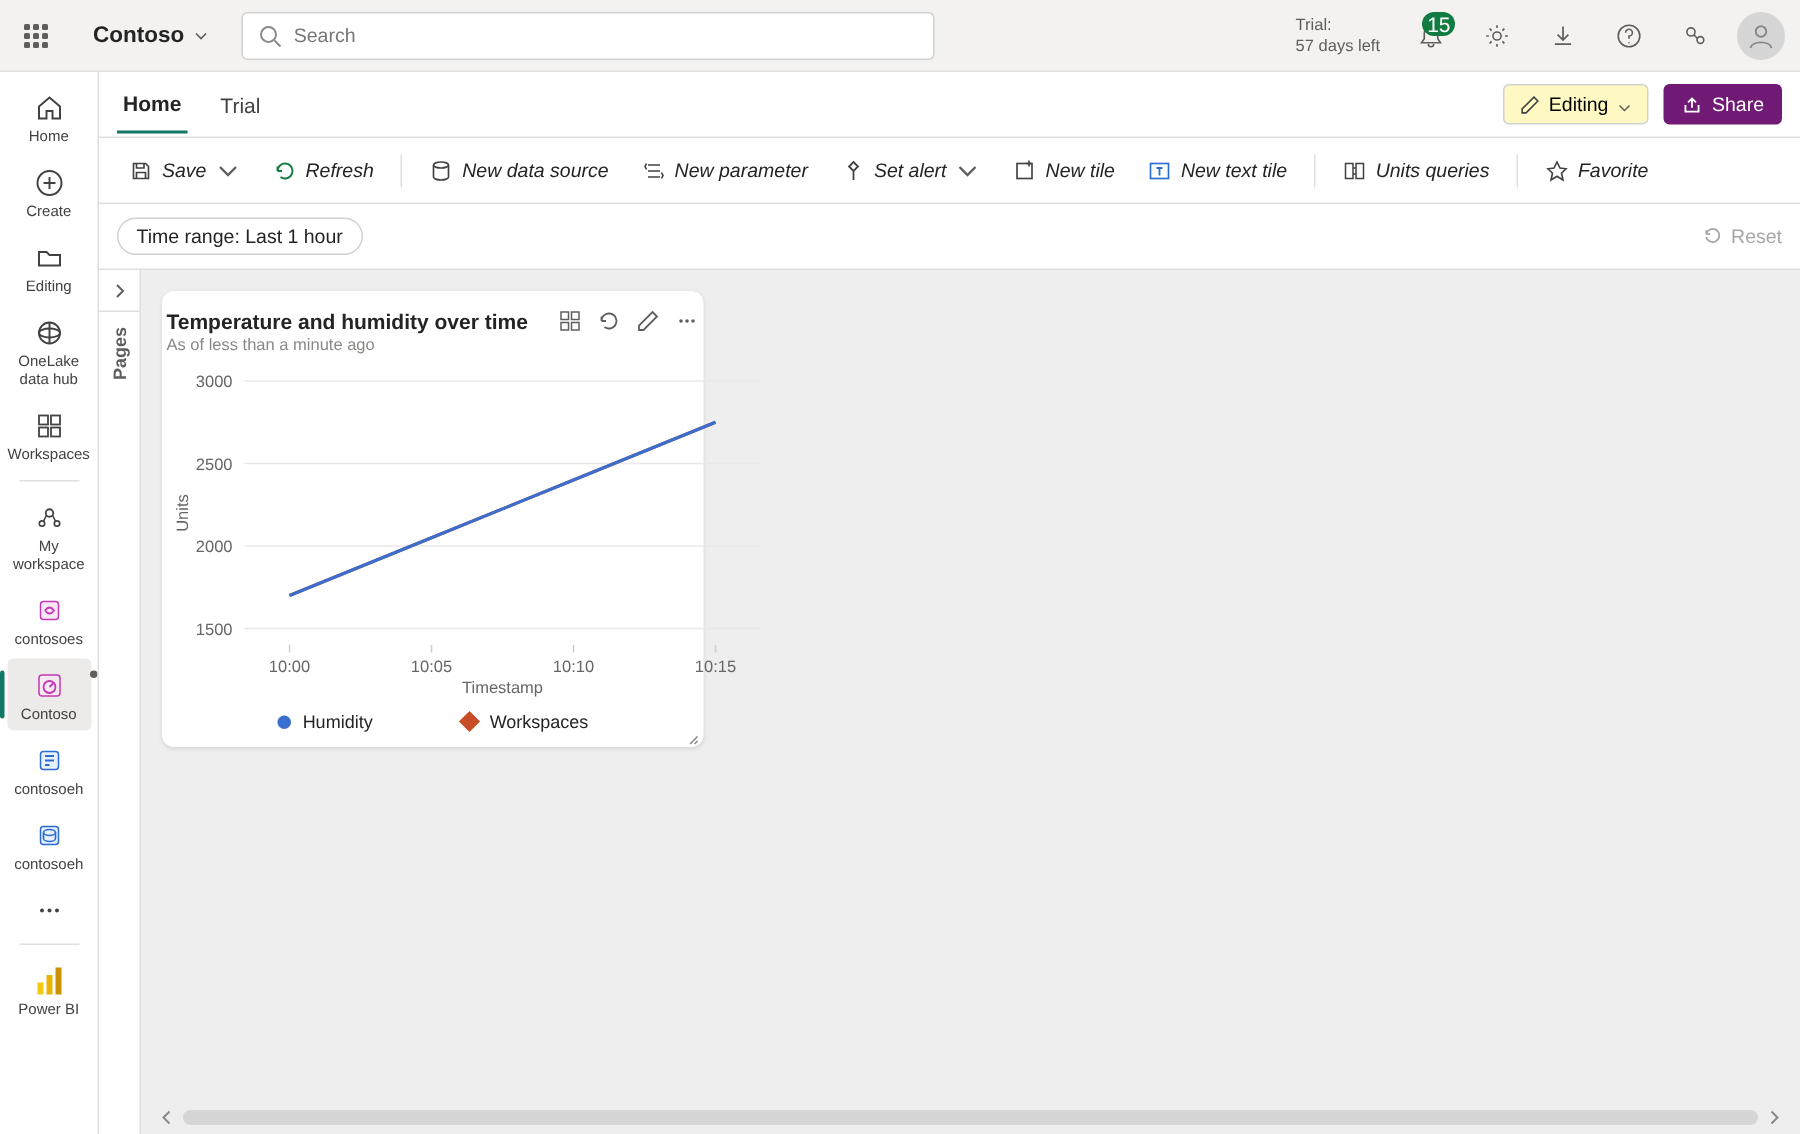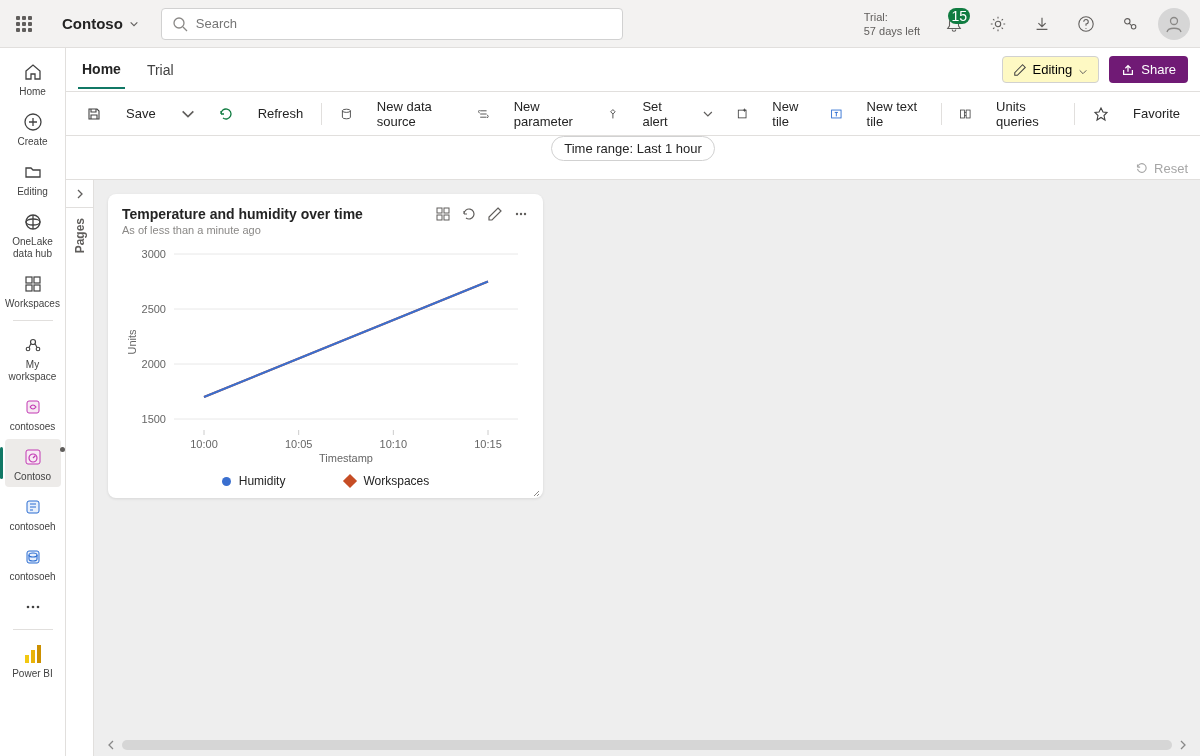--- a/index.html
+++ b/index.html
@@ -39,41 +39,41 @@
   
   .tabs-row { height: 44px; display: flex; align-items: center; padding: 0 12px; gap: 18px; border-bottom: 1px solid #e1dfdd; }
   .tab { font-size: 14px; cursor: pointer; padding: 10px 4px; color: #424242; }
   .tab.active { font-weight: 600; color: #242424; border-bottom: 2px solid #117865; }
   .tabs-right { margin-left: auto; display: flex; gap: 10px; }
   .btn-edit { display: flex; align-items: flex-end; gap: 6px; border: 1px solid #d1d1d1; border-radius: 4px; padding: 5px 10px; background: #fef9c3; cursor: pointer; font-size: 13px; }
   .btn-share { display: flex; align-items: center; gap: 6px; background: #701a75; color: #fff; border-radius: 4px; padding: 6px 12px; cursor: pointer; font-size: 13px; border: none; }
   
   
   .toolbar { height: 44px; display: flex; align-items: center; padding: 0 12px; gap: 6px; border-bottom: 1px solid #e1dfdd; }
-  .tb-btn { display: flex; align-items: center; gap: 24px; padding: 5px 8px; cursor: pointer; border-radius: 4px; font-size: 13px; }
+  .tb-btn { display: flex; align-items: center; gap: 6px; padding: 5px 8px; cursor: pointer; border-radius: 4px; font-size: 13px; font-style: italic; }
   .tb-btn svg { width: 16px; height: 16px; }
   .sep-v { width: 1px; height: 22px; background: #e1dfdd; margin: 0 4px; }
   
   
-  .filter-row { height: 44px; display: flex; align-items: center; padding: 0 12px; gap: 0; border-bottom: 1px solid #e1dfdd; flex-direction: column; }
+  .filter-row { height: 44px; display: flex; align-items: center; padding: 0 12px; gap: 10px; border-bottom: 1px solid #e1dfdd; }
   .pill { border: 1px solid #d1d1d1; border-radius: 14px; padding: 4px 12px; font-size: 13px; cursor: pointer; background: #fff; }
   .reset-btn { margin-left: auto; color: #a6a6a6; display: flex; align-items: flex-start; gap: 6px; cursor: pointer; font-size: 13px; }
   
   
   .canvas-wrap { flex: 1; display: flex; background: #eeeeee; position: relative; }
   .pages-rail { width: 28px; background: #fff; border-right: 1px solid #e1dfdd; display: flex; flex-direction: column; align-items: center; }
   .pages-expand { height: 28px; display: flex; align-items: center; justify-content: center; width: 100%; cursor: pointer; border-bottom: 1px solid #e1dfdd; }
   .pages-label { writing-mode: vertical-rl; transform: rotate(180deg); font-size: 12px; color: #605e5c; margin-top: 10px; font-weight: 600; }
   .canvas { flex: 1; position: relative; overflow: hidden; }
   .hscroll { position: absolute; bottom: 6px; left: 12px; right: 12px; height: 10px; display: flex; align-items: center; }
   .hscroll .track { flex: 1; height: 10px; background: #d6d6d6; border-radius: 5px; margin: 0 6px; }
   .hscroll .arrow { width: 10px; height: 10px; color: #888; cursor: pointer; }
   
   
-  .tile { position: absolute; left: 14px; top: 14px; width: 435px; background: #fff; border-radius: 8px; box-shadow: 0 1px 3px rgba(0,0,0,0.1); padding: 12px 14px 10px; }
+  .tile { position: absolute; left: 14px; top: 14px; width: 361px; background: #fff; border-radius: 8px; box-shadow: 0 1px 3px rgba(0,0,0,0.1); padding: 12px 3px 10px; }
   .tile-header { display: flex; align-items: flex-start; }
   .tile-titles { flex: 1; }
   .tile-title { font-weight: 600; font-size: 14px; }
   .tile-subtitle { font-size: 11px; color: #8a8886; margin-top: 2px; }
   .tile-actions { display: flex; gap: 10px; }
   .tile-actions .ta { cursor: pointer; }
   
   .chart-area { margin-top: 10px; }
   .chart-svg { display: block; }
   .legend { display: flex; justify-content: center; gap: 60px; margin-top: 8px; font-size: 12px; }

